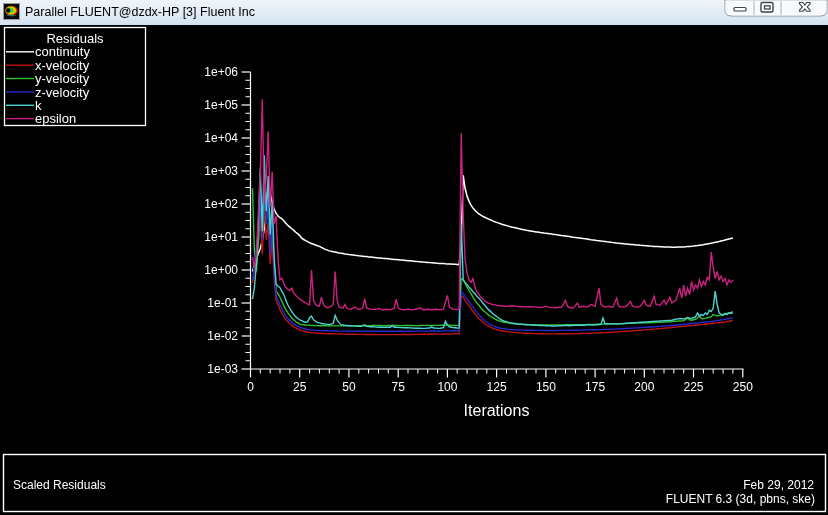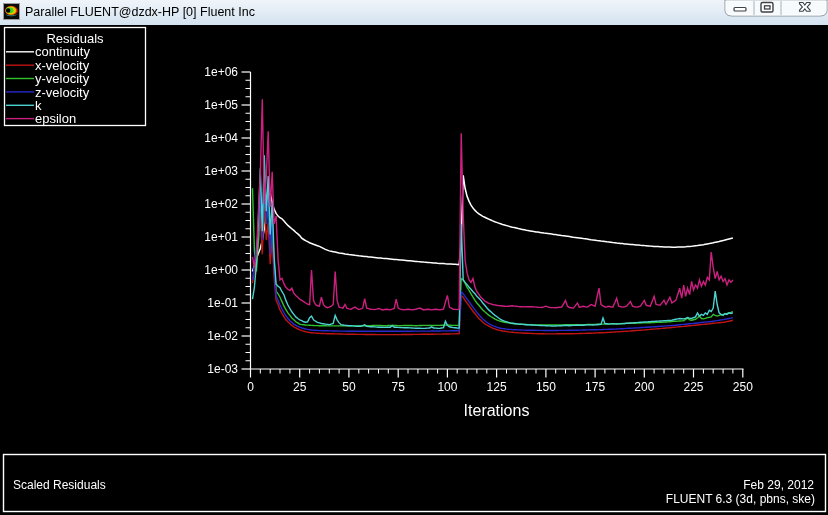--- a/index.html
+++ b/index.html
@@ -17,21 +17,21 @@
 <rect x="0.5" y="0.5" width="16" height="16" fill="#0a0a0a" stroke="#9a9a9a"></rect>
 <ellipse cx="8.3" cy="7.6" rx="6.4" ry="4.9" fill="#881500"></ellipse>
 <ellipse cx="8.1" cy="7.6" rx="5.9" ry="4.4" fill="#e05800"></ellipse>
 <ellipse cx="7.8" cy="7.5" rx="5.2" ry="3.9" fill="#f5c000"></ellipse>
 <ellipse cx="7.2" cy="7.3" rx="4.2" ry="3.2" fill="#b8e000"></ellipse>
 <ellipse cx="6.9" cy="7.2" rx="3.6" ry="2.8" fill="#44cc22"></ellipse>
 <path d="M1.8 11.2 Q5 13.6 9 13.2 Q13 12.8 14.6 11 Q10 13.2 5.5 12.2 Q3 11.7 1.8 11.2Z" fill="#28b0a4"></path>
 <circle cx="5.1" cy="7.5" r="2.2" fill="#000"></circle>
 <path d="M14.2 5.5 Q15 7.5 14.3 9.8 L13.6 9 Q14.2 7.4 13.8 6Z" fill="#cc1800"></path>
 </svg>
-    <div id="title">Parallel FLUENT@dzdx-HP [0] Fluent Inc</div>
+    <div id="title">Parallel FLUENT@dzdx-HP [3] Fluent Inc</div>
     <svg width="104" height="18" viewBox="0 0 104 18" style="position:absolute;left:724px;top:0">
 <path d="M1 0 H103 V10 Q103 16 96 16 H8 Q1 16 1 10 Z" fill="#f7fafc" stroke="#8e979e" stroke-width="1"></path>
 <path d="M2 1 H102 V10 Q102 15 95 15 H9 Q2 15 2 10 Z" fill="none" stroke="#ffffff" stroke-width="1" opacity="0.8"></path>
 <line x1="30" y1="1" x2="30" y2="15" stroke="#aab3ba"></line>
 <line x1="57" y1="1" x2="57" y2="15" stroke="#aab3ba"></line>
 <rect x="10" y="7.5" width="12" height="3.5" rx="1" fill="#fff" stroke="#3c4145" stroke-width="1.2"></rect>
 <rect x="37" y="2.5" width="12" height="9.5" rx="1.5" fill="#fff" stroke="#3c4145" stroke-width="1.4"></rect>
 <rect x="40.5" y="5.8" width="5.5" height="3.2" fill="#fff" stroke="#3c4145" stroke-width="1.3"></rect>
 <path d="M75.5 2.5 h3.4 l1.9 2.5 1.9-2.5 h3.4 v1.2 l-2.9 3.2 2.9 3.2 v1.2 h-3.4 l-1.9-2.5 -1.9 2.5 h-3.4 v-1.2 l2.9-3.2 -2.9-3.2 Z" fill="#fff" stroke="#3c4145" stroke-width="1.1"></path>
 </svg>

